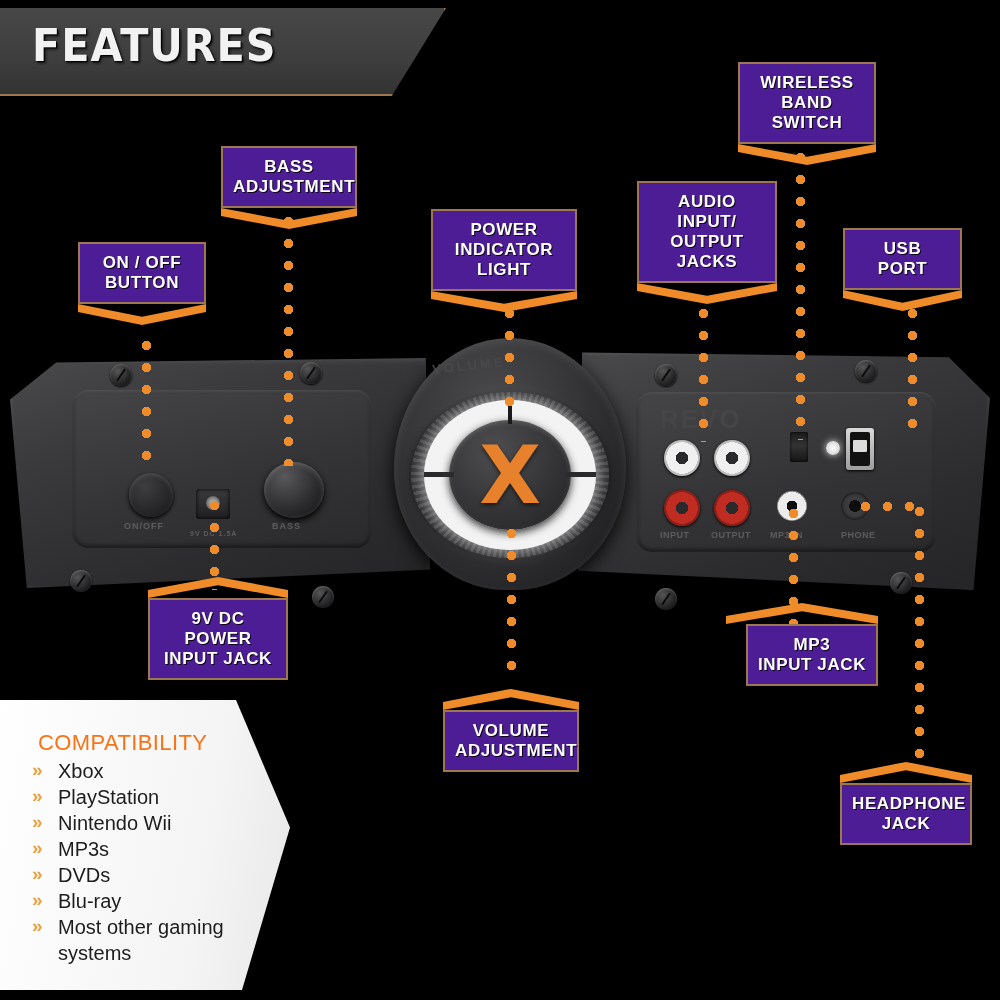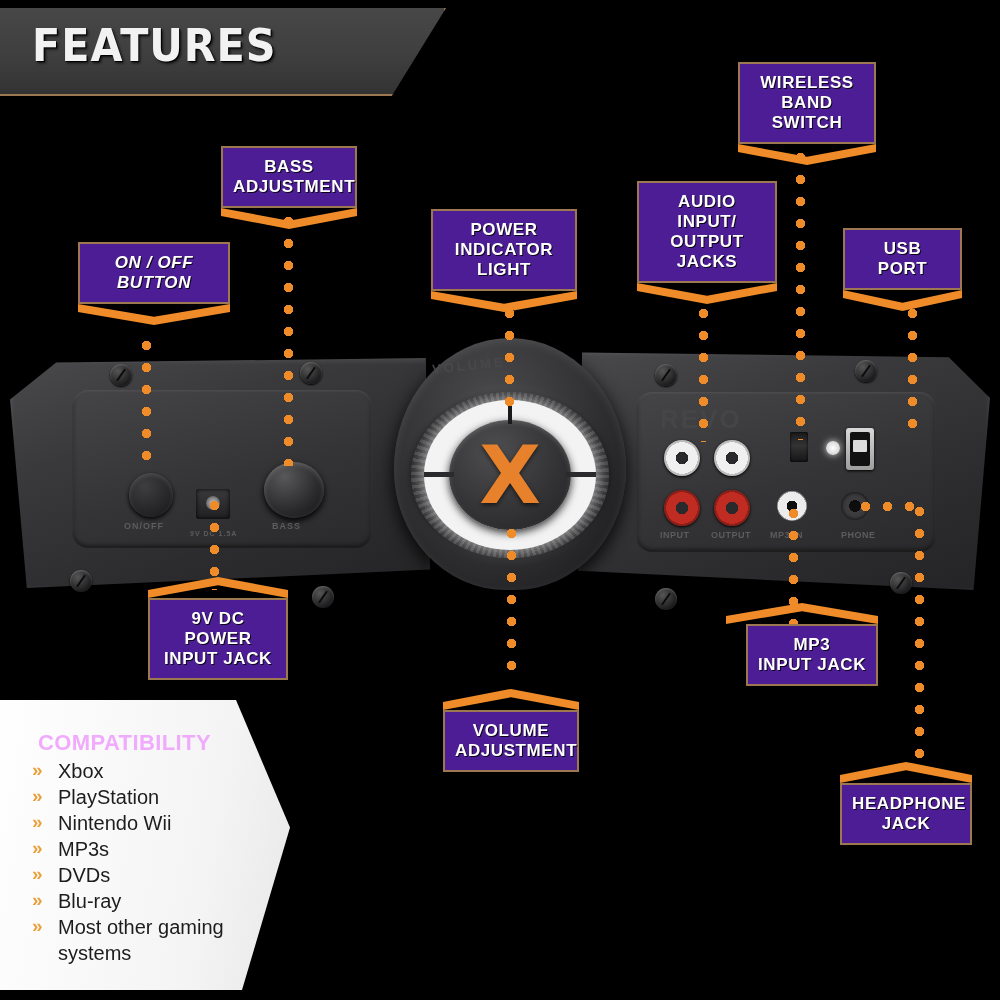--- a/index.html
+++ b/index.html
@@ -141,22 +141,22 @@
       background-size:11px 22px;background-repeat:repeat-y;}
   .leader.h{height:11px;
       background-image:radial-gradient(circle at 5.5px 50%,#ef8b28 0 4.6px,transparent 5px);
       background-size:22px 11px;background-repeat:repeat-x;}
 
   
   #compat-panel{position:absolute;left:-10px;top:700px;width:300px;height:290px;
       background:linear-gradient(100deg,#ffffff 0%,#f4f4f4 70%,#e8e8e8 100%);
       -webkit-clip-path:polygon(0 0,82% 0,100% 44%,84% 100%,0 100%);
       clip-path:polygon(0 0,82% 0,100% 44%,84% 100%,0 100%);}
-  #compat-title{position:absolute;left:38px;top:730px;color:#f0abfc;font-size:22px;
-      font-weight:bold;letter-spacing:.4px;}
+  #compat-title{position:absolute;left:38px;top:730px;color:#f97316;font-size:22px;
+      font-weight:normal;letter-spacing:.4px;}
   #compat-list{position:absolute;left:32px;top:758px;width:250px;list-style:none;
       margin:0;padding:0;}
   #compat-list li{position:relative;padding-left:26px;color:#1d1d1d;font-size:20px;
       line-height:26px;}
   #compat-list li .bullet{position:absolute;left:0;top:-1px;color:#e8a13c;
       font-size:19px;font-weight:bold;}
 </style>
 </head>
 <body>
 
@@ -219,21 +219,21 @@
   <div class="leader v" style="left:504px;top:308px;height:100px;"></div>
   <div class="leader v" style="left:698px;top:308px;height:134px;"></div>
   <div class="leader v" style="left:795px;top:152px;height:288px;"></div>
   <div class="leader v" style="left:907px;top:308px;height:124px;"></div>
   <div class="leader v" style="left:209px;top:500px;height:90px;"></div>
   <div class="leader v" style="left:506px;top:528px;height:152px;"></div>
   <div class="leader v" style="left:788px;top:508px;height:118px;"></div>
   <div class="leader v" style="left:914px;top:506px;height:254px;"></div>
   <div class="leader h" style="left:860px;top:501px;width:62px;"></div>
 
-  <div class="callout down" style="left:78px;top:242px;width:152px;font-style:italic;">
+  <div class="callout down" style="left:78px;top:242px;width:128px;">
     <div class="box">
       <div>ON / OFF</div>
       <div>BUTTON</div>
     </div>
     <div class="chev"></div>
   </div>
 
   <div class="callout down" style="left:221px;top:146px;width:136px;">
     <div class="box">
       <div>BASS</div>

